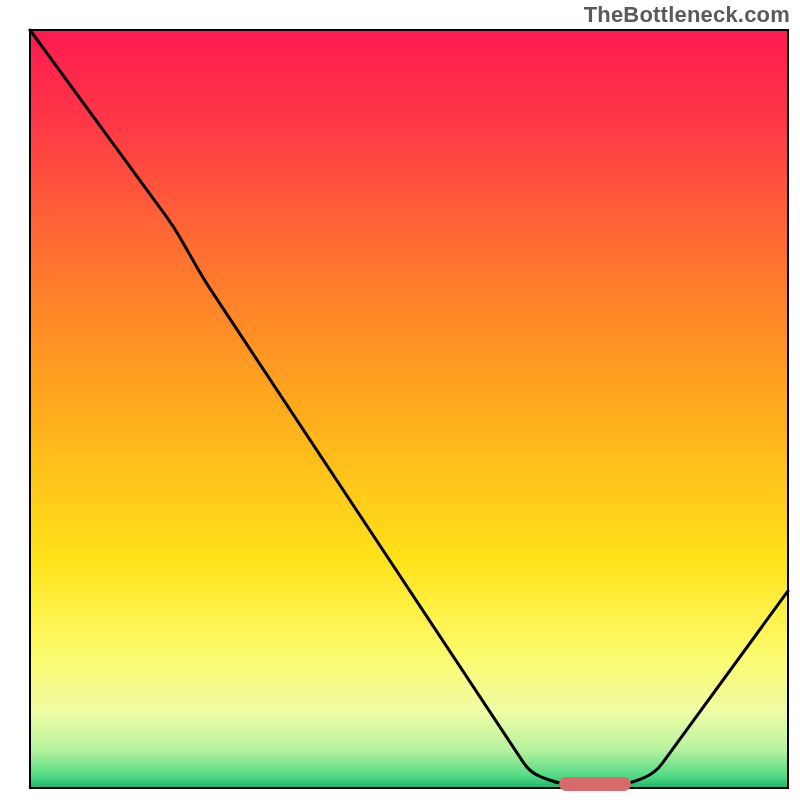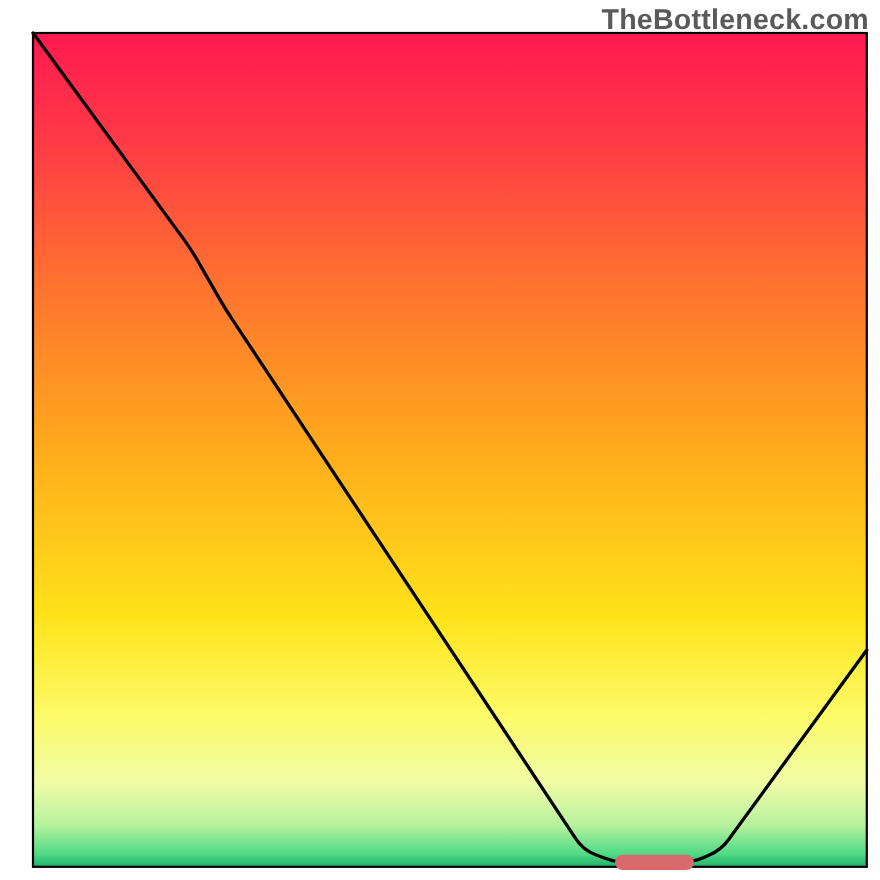--- a/index.html
+++ b/index.html
@@ -13,21 +13,21 @@
   }
   .container {
     position: relative;
     width: 800px;
     height: 800px;
   }
   .watermark {
     position: absolute;
     top: 2px;
     right: 10px;
-    font-size: 26px;
+    font-size: 22px;
     font-weight: bold;
     color: #5a5a5a;
     letter-spacing: 0.2px;
     z-index: 3;
   }
   svg.plot {
     position: absolute;
     top: 0;
     left: 0;
     width: 800px;

